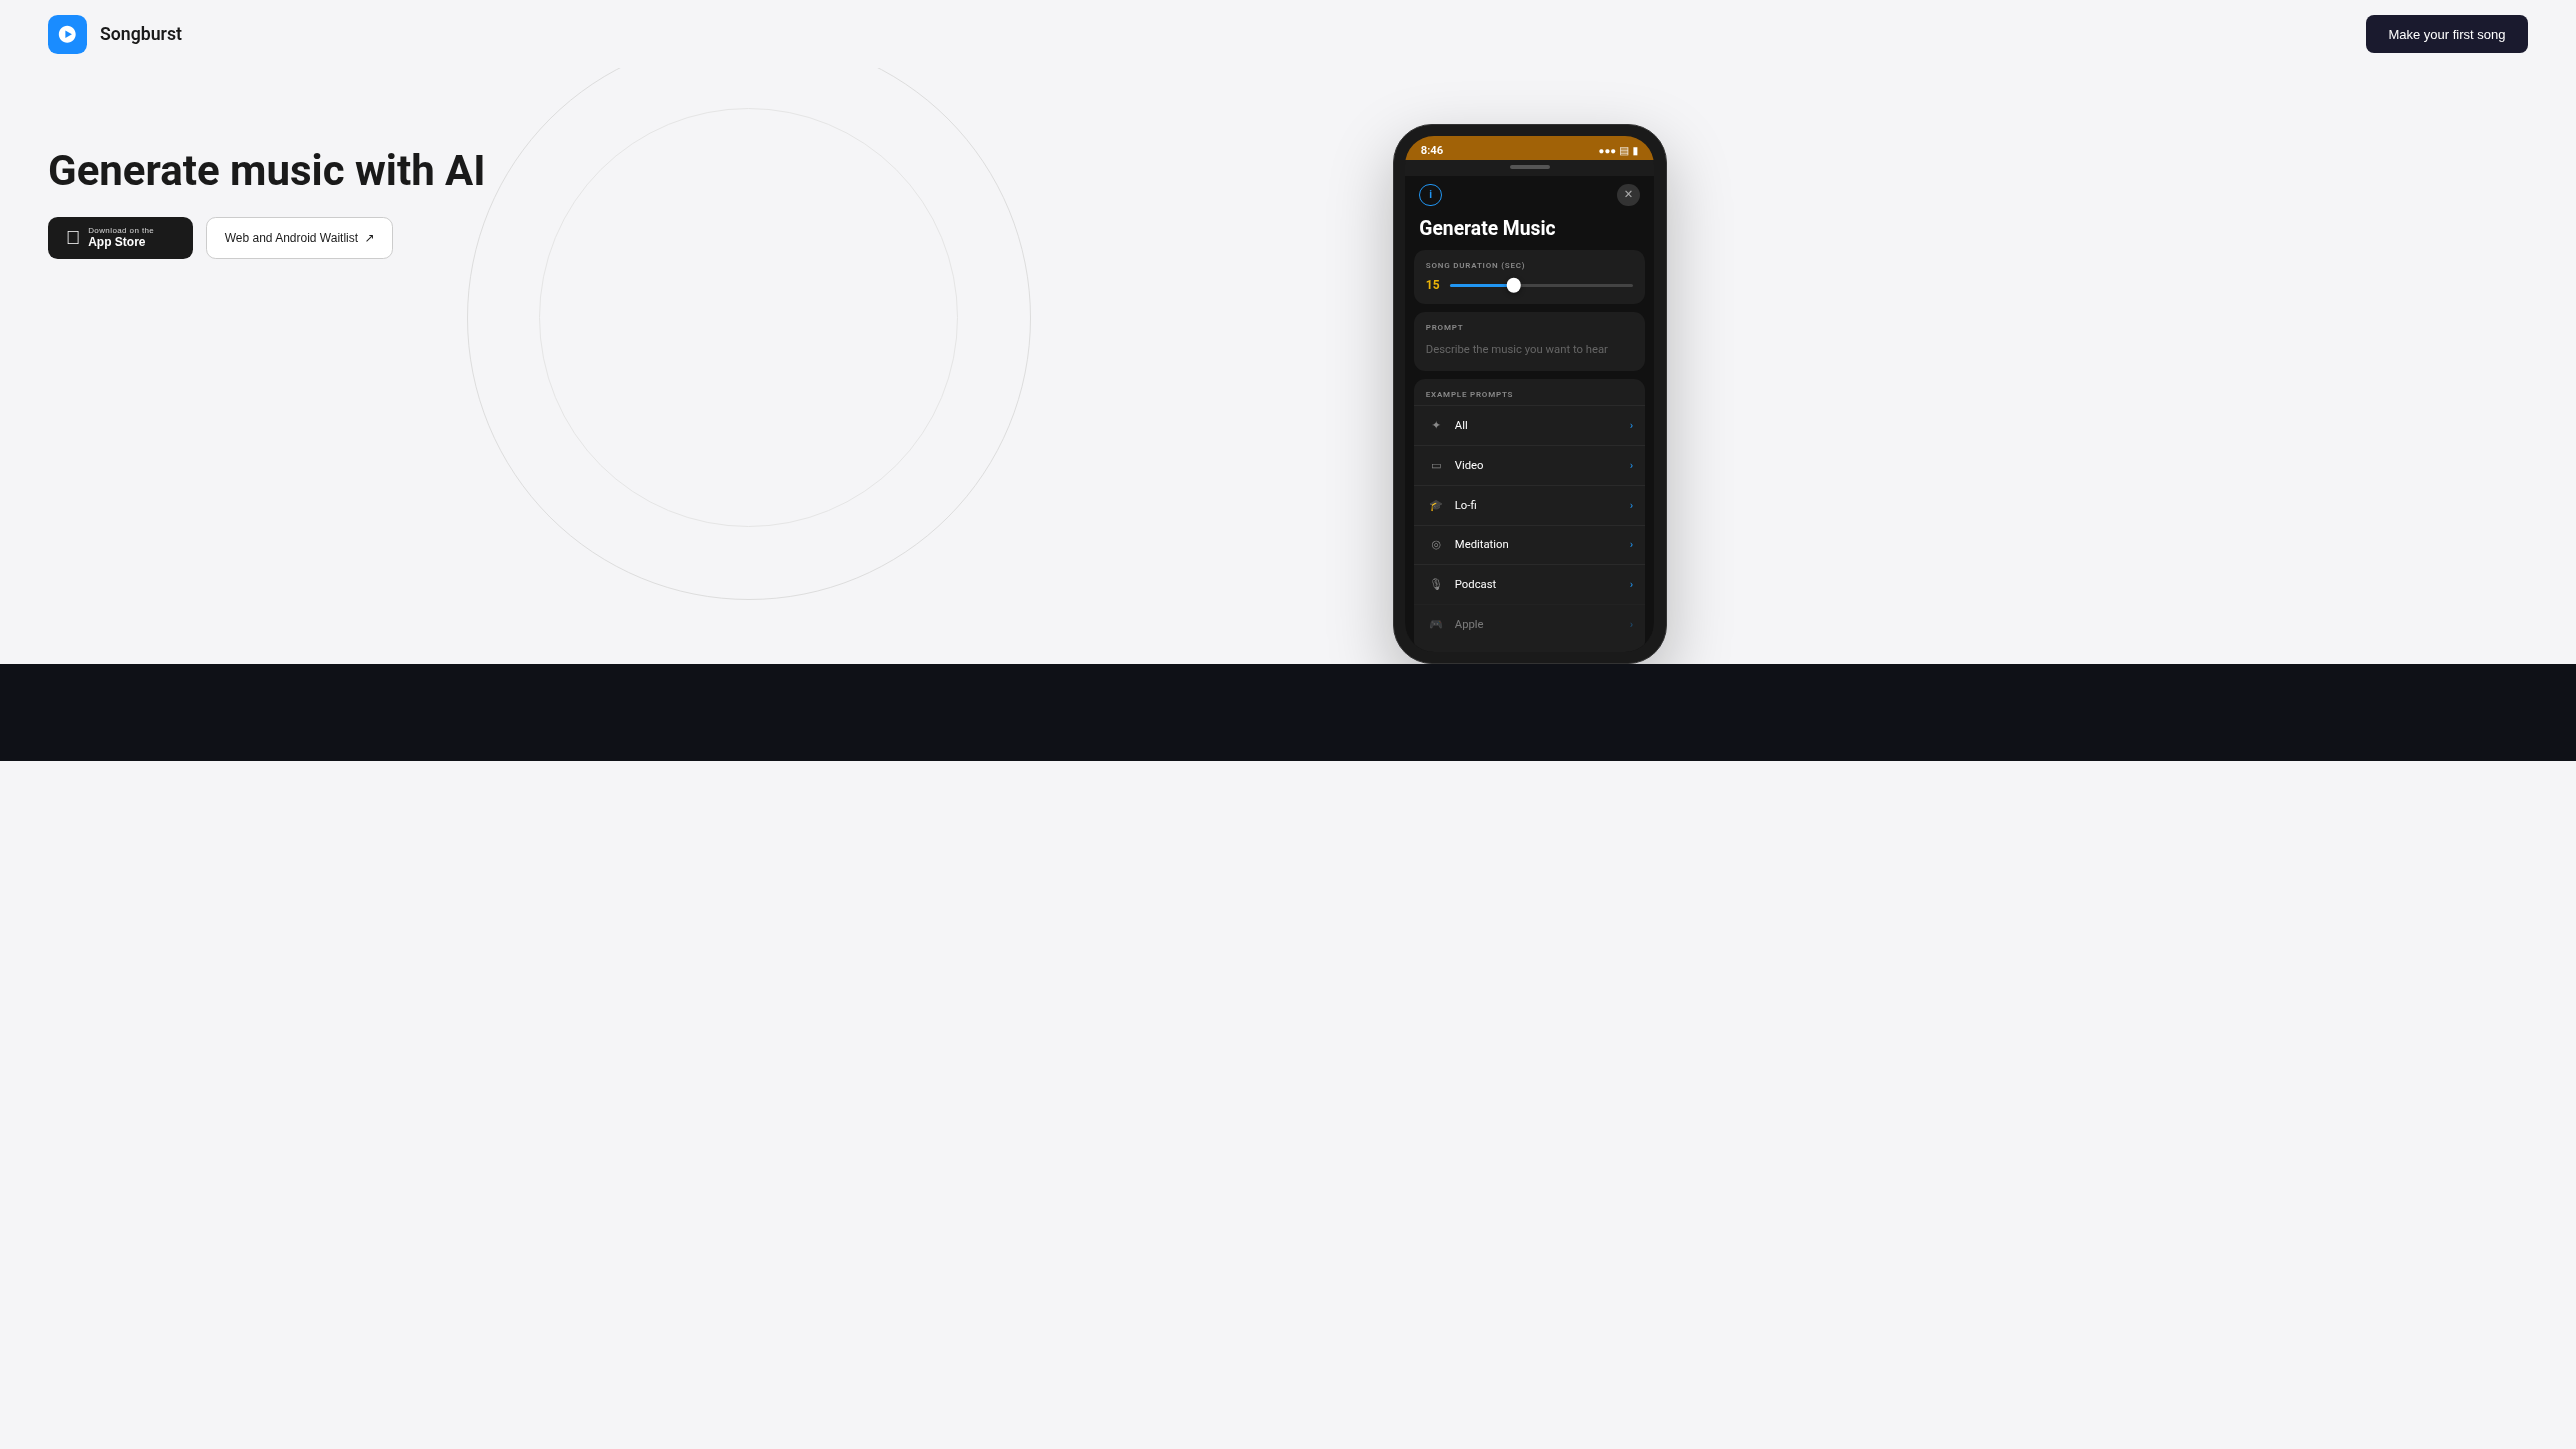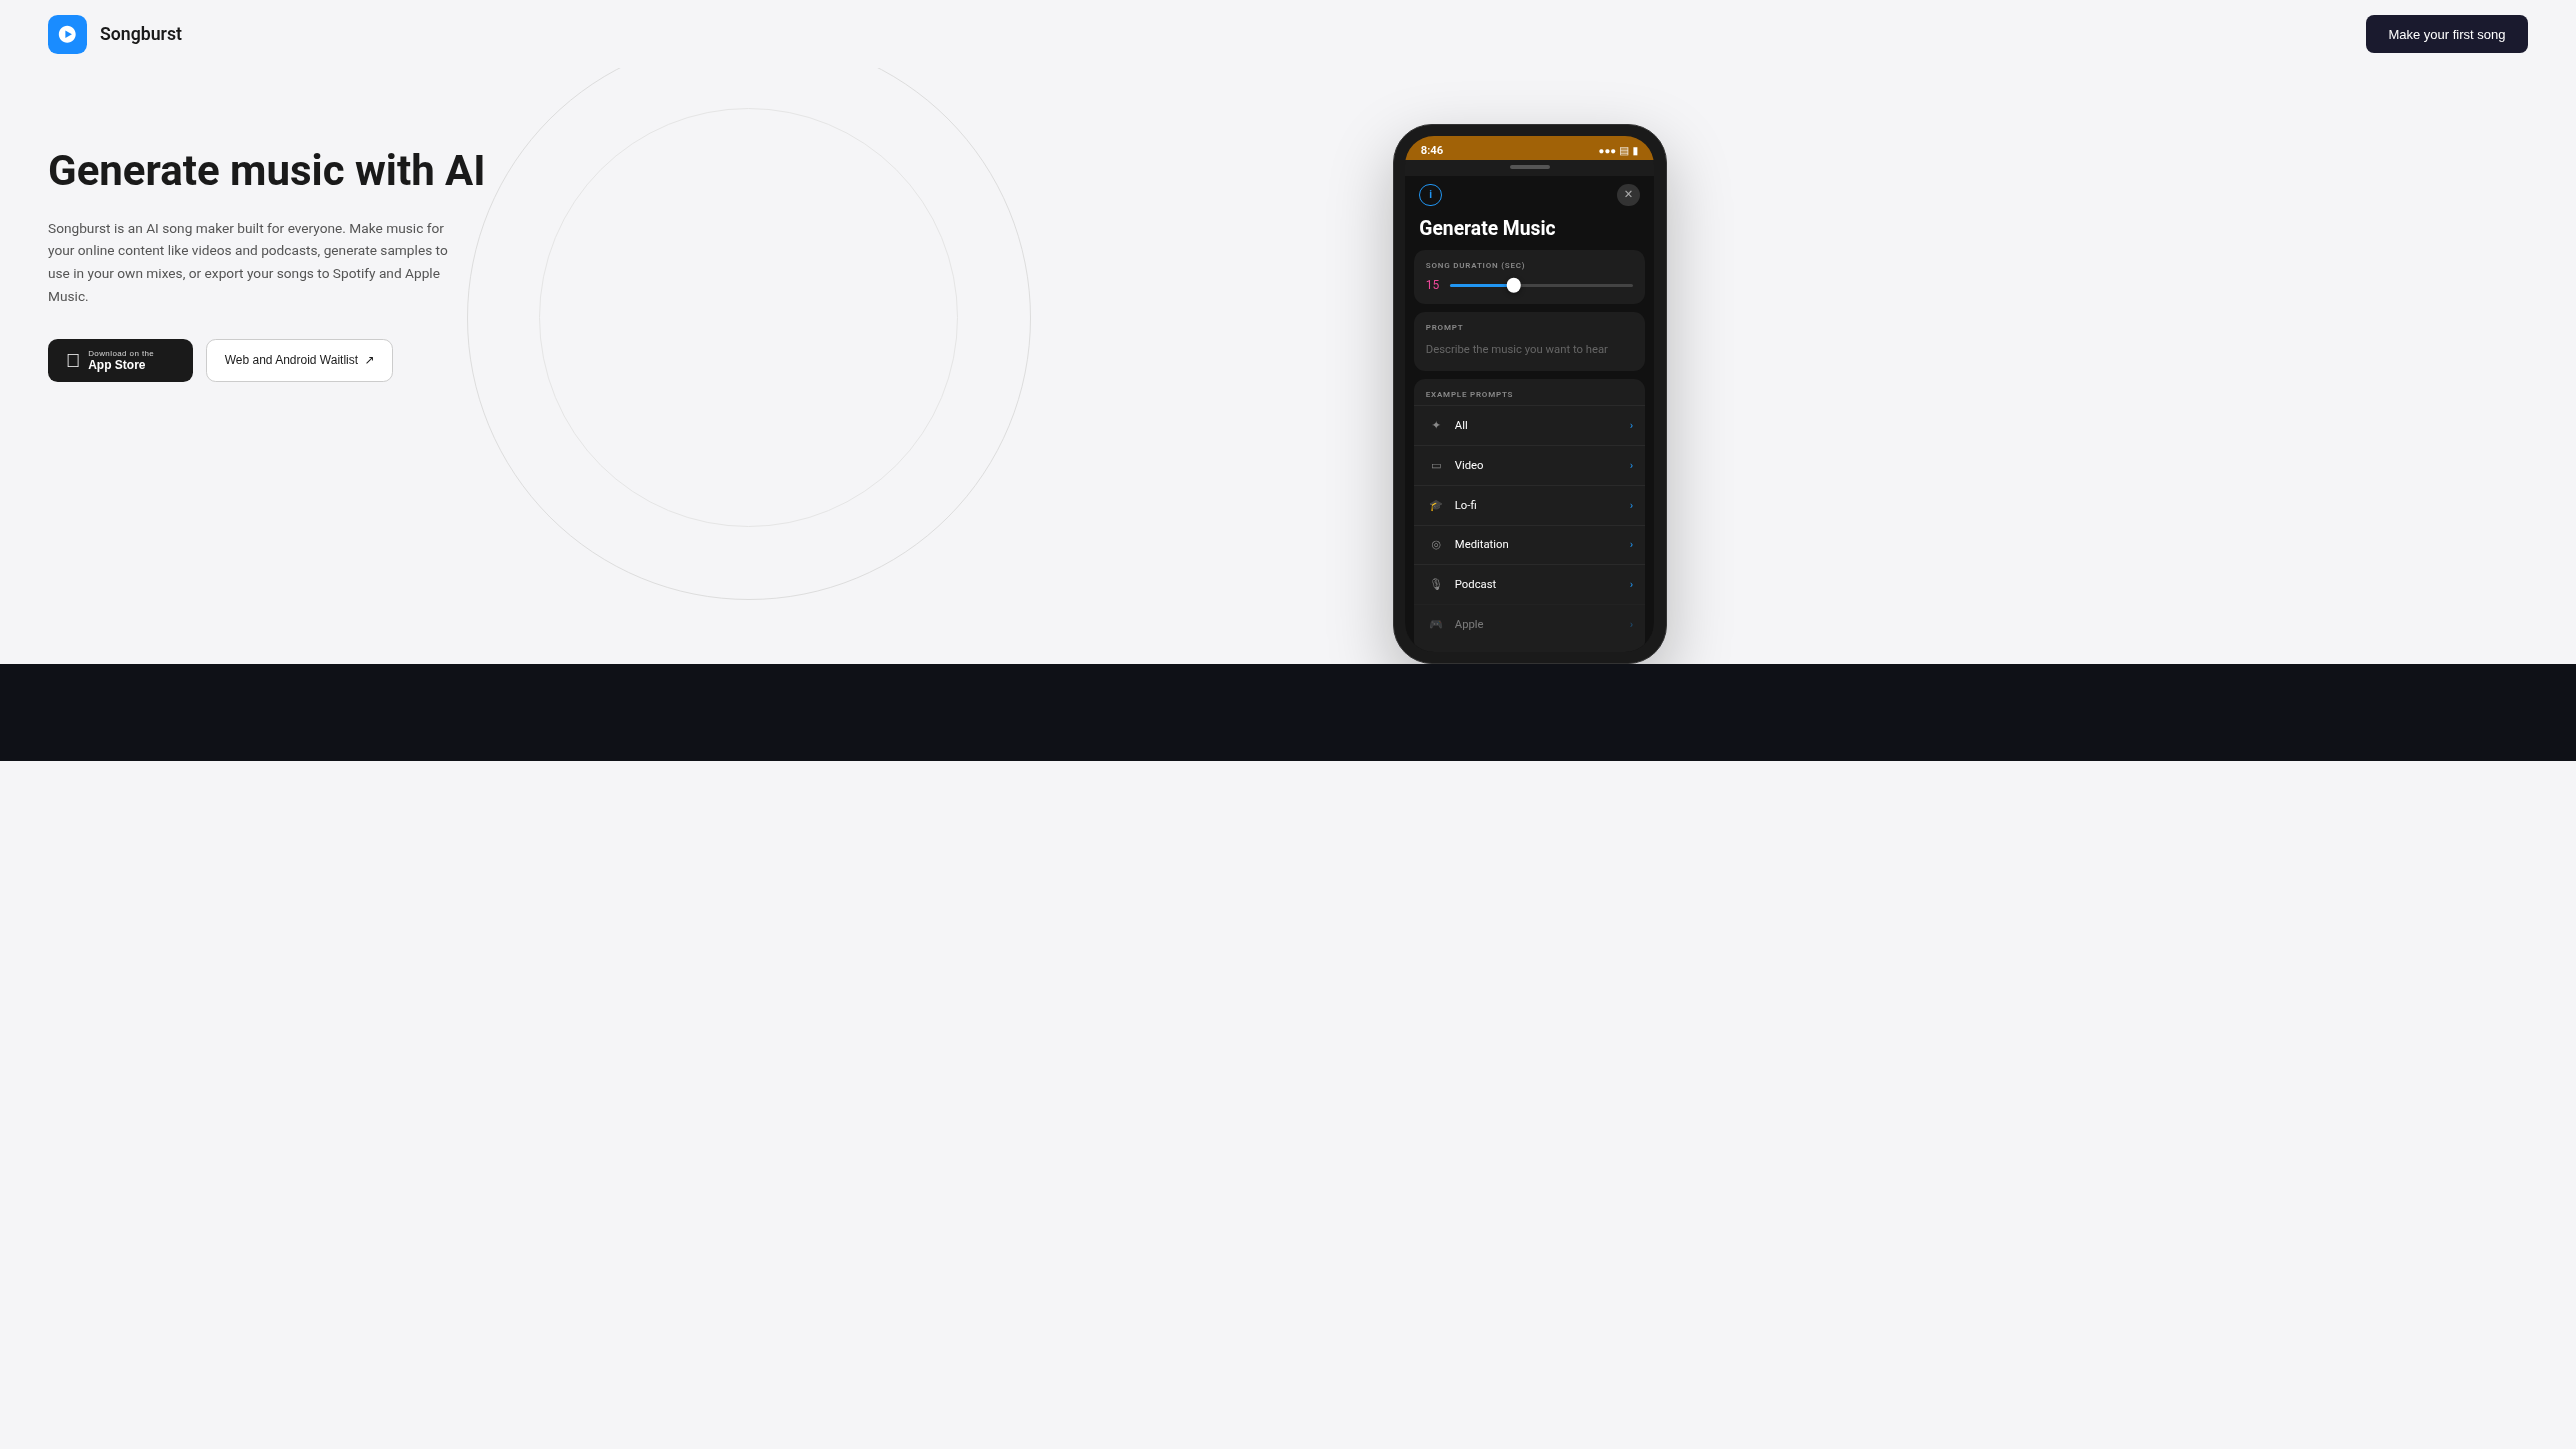--- a/index.html
+++ b/index.html
@@ -289,23 +289,23 @@
       letter-spacing: 0.8px;
       text-transform: uppercase;
       margin-bottom: 8px;
     }
     .duration-row {
       display: flex;
       align-items: center;
       gap: 8px;
     }
     .duration-number {
-      color: #ec4899;
+      color: #eab308;
       font-size: 12px;
-      font-weight: 400;
+      font-weight: 700;
       min-width: 16px;
     }
     .slider-track {
       flex: 1;
       height: 3.2px;
       background: #444;
       border-radius: 1.6px;
       position: relative;
     }
     .slider-fill {
@@ -393,21 +393,20 @@
       </svg>
     </div>
     <span class="logo-text">Songburst</span>
   </div>
   <button class="nav-cta">Make your first song</button>
 </nav>
 
 <section class="hero">
   <div class="hero-left">
     <h1 class="hero-title">Generate music with AI</h1>
-    <p class="hero-desc">Songburst is an AI song maker built for everyone. Make music for your online content like videos and podcasts, generate samples to use in your own mixes, or export your songs to Spotify and Apple Music.</p>
 
     <div class="hero-buttons">
       <button class="btn-appstore">
         <span class="apple-icon"></span>
         <div class="store-text">
           <span class="store-small">Download on the</span>
           <span class="store-big">App Store</span>
         </div>
       </button>
       <button class="btn-waitlist">

